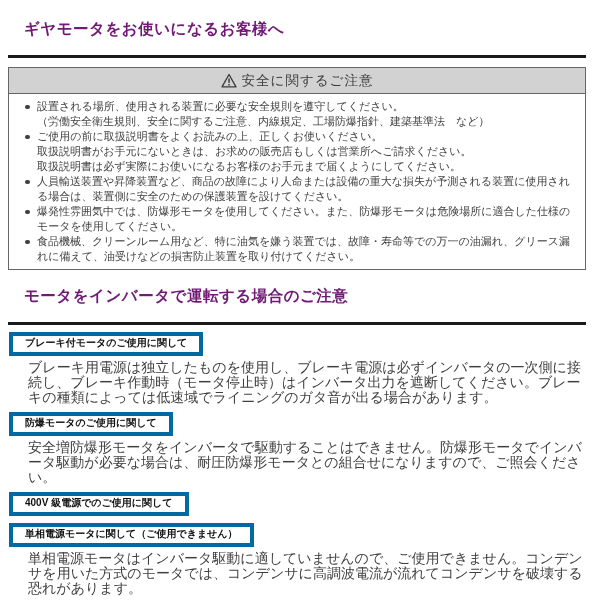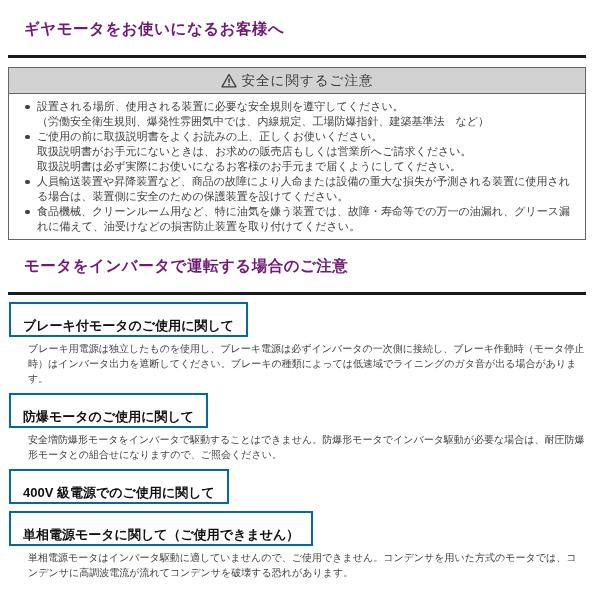--- a/index.html
+++ b/index.html
@@ -66,30 +66,30 @@
     border-radius: 50%;
     background: #3f3f3f;
   }
   .bullet-lines { flex: 1; }
 
   
   .section2-title-wrap { margin-top: 11px; }
 
   .sub-label {
     display: inline-block;
-    border: 2px solid #0369a1;
-    font-size: 13px;
+    border: 4px solid #0369a1;
+    font-size: 10px;
     font-weight: bold;
     color: #111111;
-    padding: 15px 12px 3px 12px;
+    padding: 0 12px 3px 12px;
     margin: 7px 0 0 1px;
     line-height: 13px;
   }
   .sub-body {
-    font-size: 10px;
+    font-size: 14px;
     line-height: 15px;
     margin: 4px 0 0 20px;
   }
 
   .warn-icon-svg { display: block; }
 </style>
 </head>
 <body>
 
 <div class="page">
@@ -107,41 +107,47 @@
         </svg>
       </span>
       <span>安全に関するご注意</span>
     </div>
     <div class="safety-body">
 
       <div class="bullet">
         <span class="bullet-dot"></span>
         <div class="bullet-lines">
           <div>設置される場所、使用される装置に必要な安全規則を遵守してください。</div>
-          <div>（労働安全衛生規則、爆発性雰囲気中では、内線規定、工場防爆指針、建築基準法　など）</div>
+          <div>（労働安全衛生規則、安全に関するご注意、内線規定、工場防爆指針、建築基準法　など）</div>
         </div>
       </div>
 
       <div class="bullet">
         <span class="bullet-dot"></span>
         <div class="bullet-lines">
           <div>ご使用の前に取扱説明書をよくお読みの上、正しくお使いください。</div>
           <div>取扱説明書がお手元にないときは、お求めの販売店もしくは営業所へご請求ください。</div>
           <div>取扱説明書は必ず実際にお使いになるお客様のお手元まで届くようにしてください。</div>
         </div>
       </div>
 
 
       <div class="bullet">
         <span class="bullet-dot"></span>
         <div class="bullet-lines">
           <div>人員輸送装置や昇降装置など、商品の故障により人命または設備の重大な損失が予測される装置に使用される場合は、装置側に安全のための保護装置を設けてください。</div>
         </div>
       </div>
 
+      <div class="bullet">
+        <span class="bullet-dot"></span>
+        <div class="bullet-lines">
+          <div>爆発性雰囲気中では、防爆形モータを使用してください。また、防爆形モータは危険場所に適合した仕様のモータを使用してください。</div>
+        </div>
+      </div>
 
       <div class="bullet">
         <span class="bullet-dot"></span>
         <div class="bullet-lines">
           <div>食品機械、クリーンルーム用など、特に油気を嫌う装置では、故障・寿命等での万一の油漏れ、グリース漏れに備えて、油受けなどの損害防止装置を取り付けてください。</div>
         </div>
       </div>
 
     </div>
   </div>

